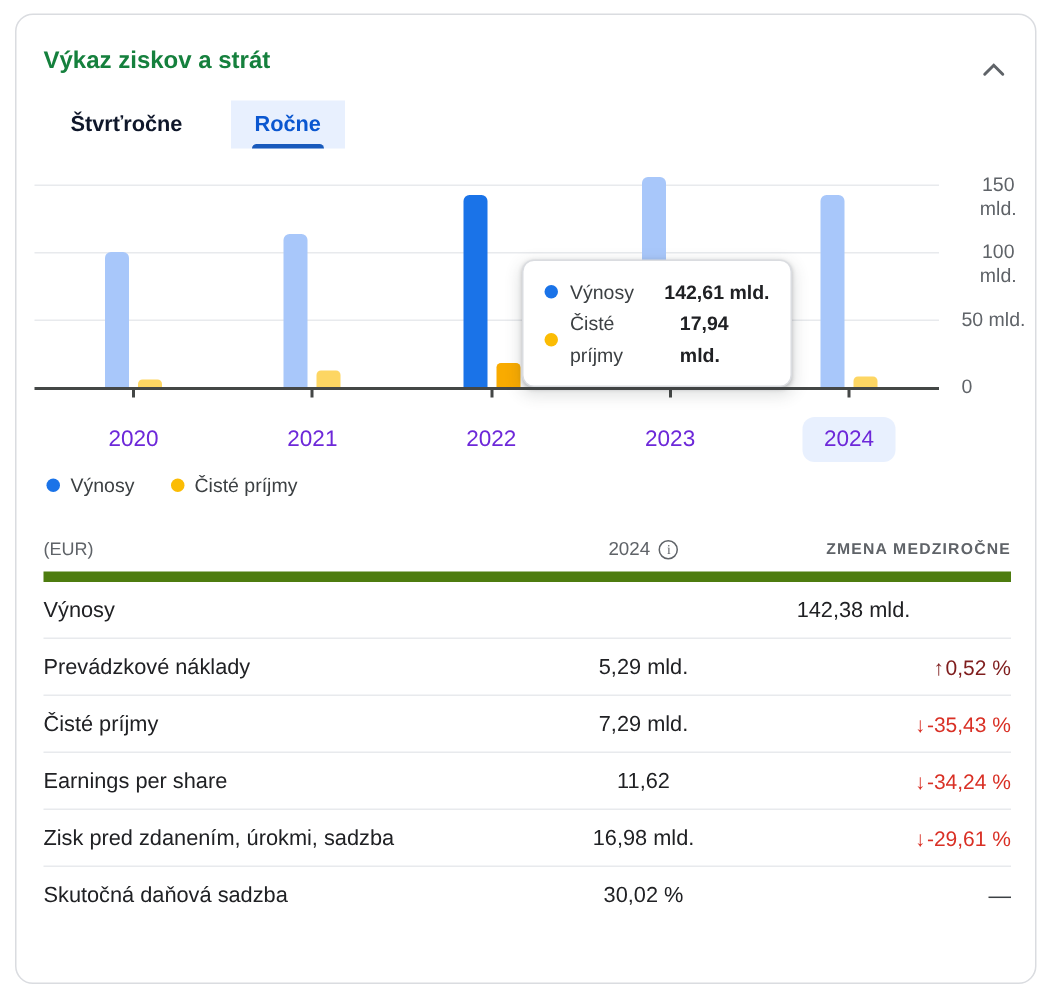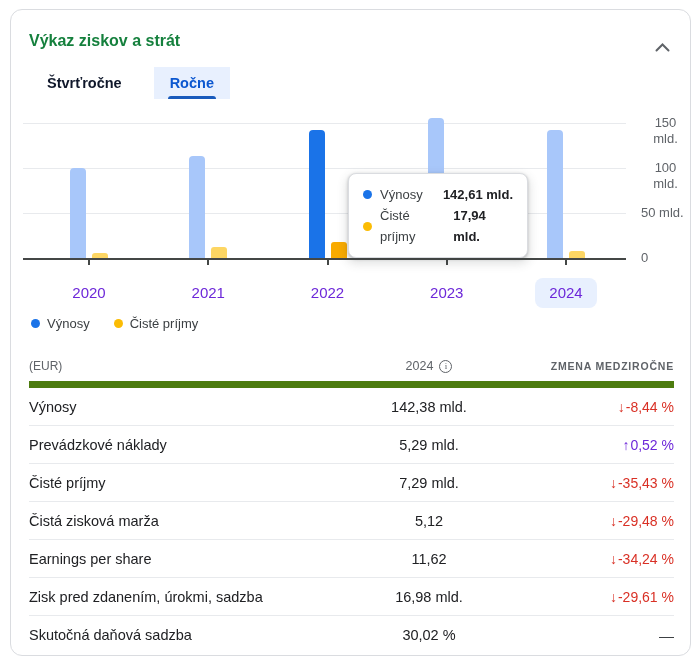--- a/index.html
+++ b/index.html
@@ -34,21 +34,21 @@
   .thead{display:flex;align-items:center;height:30px;border-bottom:7px solid #4d7c0f;color:#5f6368;}
   .trow{display:flex;align-items:center;min-height:38px;padding:6px 0;box-sizing:border-box;border-bottom:1px solid #e8eaed;}
   .trow:last-child{border-bottom:none;}
   .col-label{flex:1;padding-right:56px;font-size:14.5px;color:#202124;line-height:18px;}
   .col-value{width:210px;text-align:center;font-size:14.5px;color:#202124;}
   .col-change{width:140px;text-align:right;font-size:14px;}
   .thead .col-label{font-size:12px;color:#5f6368;}
   .thead .col-value{font-size:12.5px;color:#5f6368;display:flex;align-items:center;justify-content:center;gap:6px;}
   .thead .col-change{font-size:10.5px;letter-spacing:.8px;color:#5f6368;font-weight:700;}
   .neg{color:#d93025;}
-  .pos{color:#6d28d9;}
+  .pos{color:#7f1d1d;}
   .nil{color:#3c4043;font-size:15px;}
   .arrow{margin-right:1px;}
   .info{display:inline-flex;width:13px;height:13px;border:1.3px solid #5f6368;border-radius:50%;align-items:center;justify-content:center;box-sizing:border-box;cursor:pointer;}
   .info::before{content:"i";font-size:9px;color:#5f6368;font-family:"Liberation Serif",serif;}
 </style>
 </head>
 <body>
 
 <div class="card">
   <div class="title">Výkaz ziskov a strát</div>
@@ -127,36 +127,30 @@
       <div class="col-value">
         <span>2024</span>
         <span class="info"></span>
       </div>
       <div class="col-change">ZMENA MEDZIROČNE</div>
     </div>
     <div id="tbody">
         <div class="trow">
           <div class="col-label">Výnosy</div>
           <div class="col-value">142,38 mld.</div>
-          <div class="col-change neg"><span class="arrow">↓</span><span>-8,44 %</span></div>
         </div>
         <div class="trow">
           <div class="col-label">Prevádzkové náklady</div>
           <div class="col-value">5,29 mld.</div>
           <div class="col-change pos"><span class="arrow">↑</span><span>0,52 %</span></div>
         </div>
         <div class="trow">
           <div class="col-label">Čisté príjmy</div>
           <div class="col-value">7,29 mld.</div>
           <div class="col-change neg"><span class="arrow">↓</span><span>-35,43 %</span></div>
-        </div>
-        <div class="trow">
-          <div class="col-label">Čistá zisková marža</div>
-          <div class="col-value">5,12</div>
-          <div class="col-change neg"><span class="arrow">↓</span><span>-29,48 %</span></div>
         </div>
         <div class="trow">
           <div class="col-label">Earnings per share</div>
           <div class="col-value">11,62</div>
           <div class="col-change neg"><span class="arrow">↓</span><span>-34,24 %</span></div>
         </div>
         <div class="trow">
           <div class="col-label">Zisk pred zdanením, úrokmi, sadzba</div>
           <div class="col-value">16,98 mld.</div>
           <div class="col-change neg"><span class="arrow">↓</span><span>-29,61 %</span></div>

